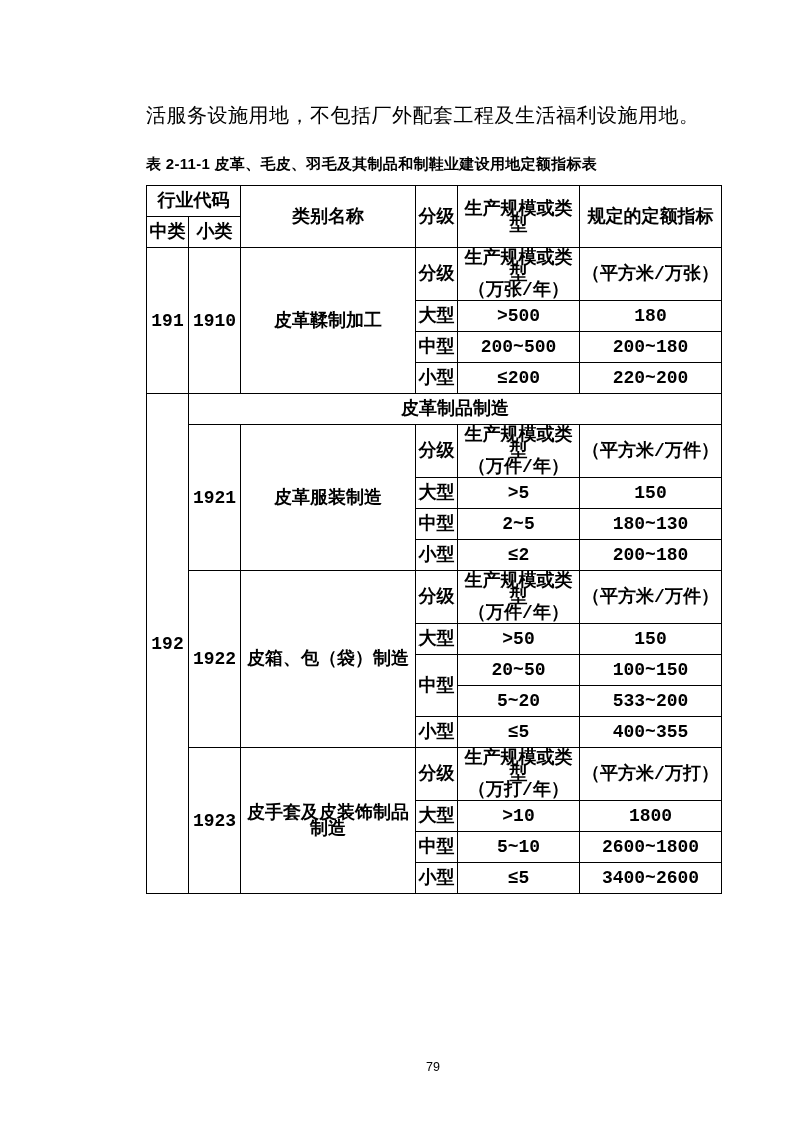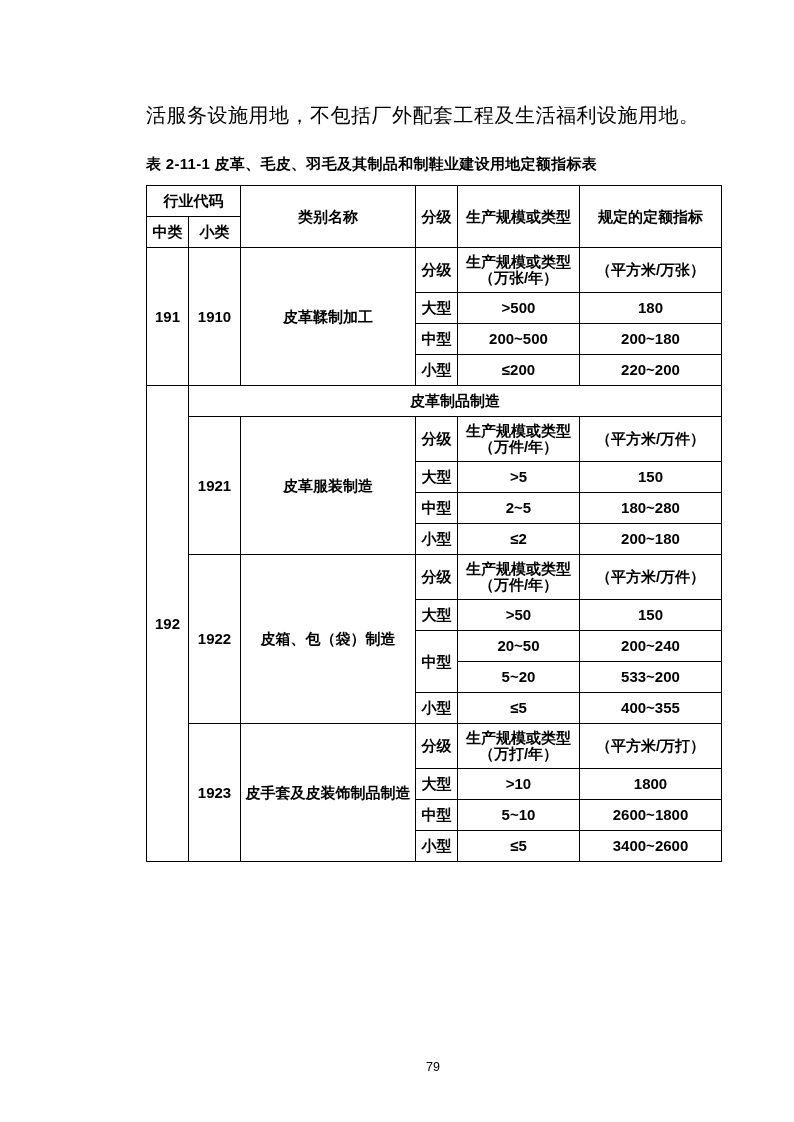--- a/index.html
+++ b/index.html
@@ -40,22 +40,22 @@
     font-weight: bold;
     line-height: 30px;
     margin: 14px 0 6px 0;
     letter-spacing: 0.3px;
     white-space: nowrap;
   }
   table.spec {
     border-collapse: collapse;
     width: 575px;
     table-layout: fixed;
-    font-family: Liberation Sans, sans-serif;
-    font-size: 15px;
+    font-family: Liberation Mono, monospace;
+    font-size: 18px;
     font-weight: bold;
   }
   table.spec td {
     border: 1px solid #000000;
     text-align: center;
     vertical-align: middle;
     padding: 2px 1px;
     line-height: 16px;
   }
   td.h-row {
@@ -158,21 +158,21 @@
         <td class="tall">（平方米/万件）</td>
       </tr>
       <tr>
         <td class="h-row">大型</td>
         <td class="h-row">&gt;5</td>
         <td class="h-row">150</td>
       </tr>
       <tr>
         <td class="h-row">中型</td>
         <td class="h-row">2~5</td>
-        <td class="h-row">180~280</td>
+        <td class="h-row">180~130</td>
       </tr>
       <tr>
         <td class="h-row">小型</td>
         <td class="h-row">≤2</td>
         <td class="h-row">200~180</td>
       </tr>
 
       <tr>
         <td rowspan="5">1922</td>
         <td rowspan="5">皮箱、包（袋）制造</td>
@@ -184,21 +184,21 @@
         <td class="tall">（平方米/万件）</td>
       </tr>
       <tr>
         <td class="h-row">大型</td>
         <td class="h-row">&gt;50</td>
         <td class="h-row">150</td>
       </tr>
       <tr>
         <td rowspan="2">中型</td>
         <td class="h-row">20~50</td>
-        <td class="h-row">200~240</td>
+        <td class="h-row">100~150</td>
       </tr>
       <tr>
         <td class="h-row">5~20</td>
         <td class="h-row">533~200</td>
       </tr>
       <tr>
         <td class="h-row">小型</td>
         <td class="h-row">≤5</td>
         <td class="h-row">400~355</td>
       </tr>

